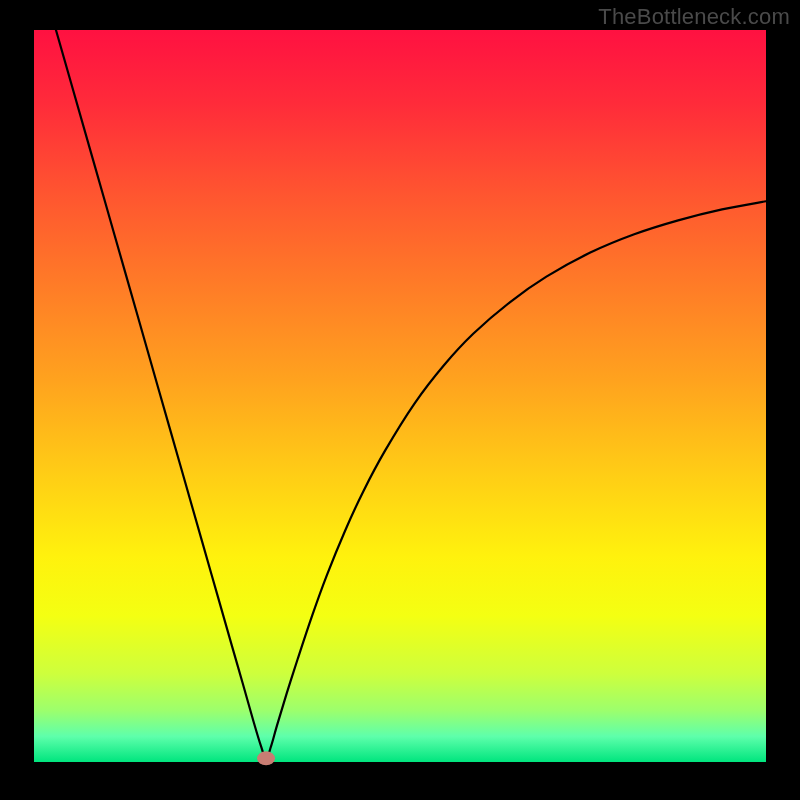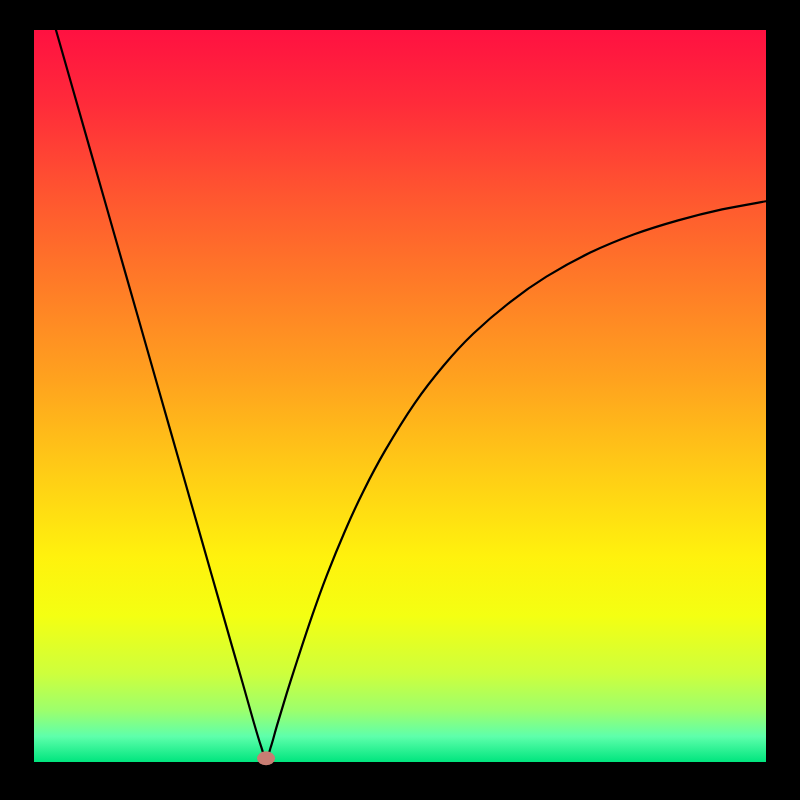--- a/index.html
+++ b/index.html
@@ -28,20 +28,21 @@
     z-index: 10;
   }
   svg {
     display: block;
   }
 </style>
 </head>
 <body>
 
 <div class="frame">
+  <div class="watermark">TheBottleneck.com</div>
   <svg id="chart-svg" width="800" height="800" viewBox="0 0 800 800">
     <defs>
       <linearGradient id="bg-grad" x1="0" y1="0" x2="0" y2="1">
           <stop offset="0.00%" stop-color="#ff1141"></stop>
           <stop offset="10.00%" stop-color="#ff2b3a"></stop>
           <stop offset="22.00%" stop-color="#ff5430"></stop>
           <stop offset="35.00%" stop-color="#ff7c27"></stop>
           <stop offset="48.00%" stop-color="#ffa31e"></stop>
           <stop offset="60.00%" stop-color="#ffcb16"></stop>
           <stop offset="72.00%" stop-color="#fff20d"></stop>

